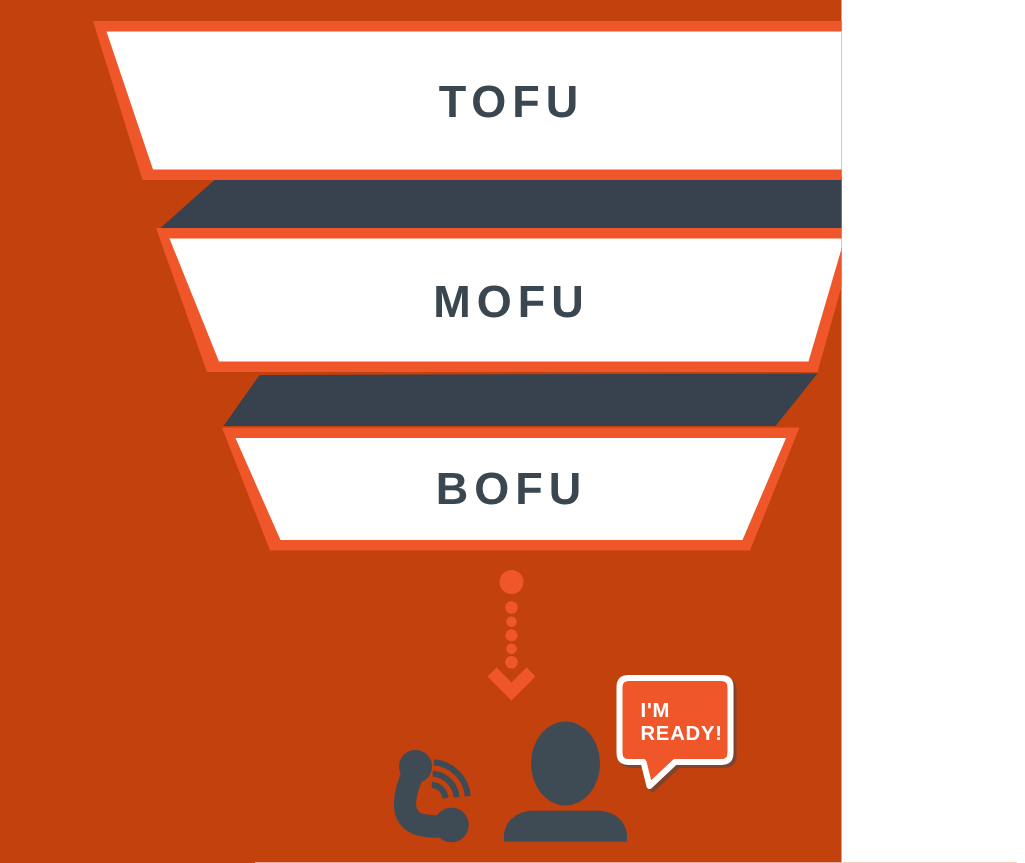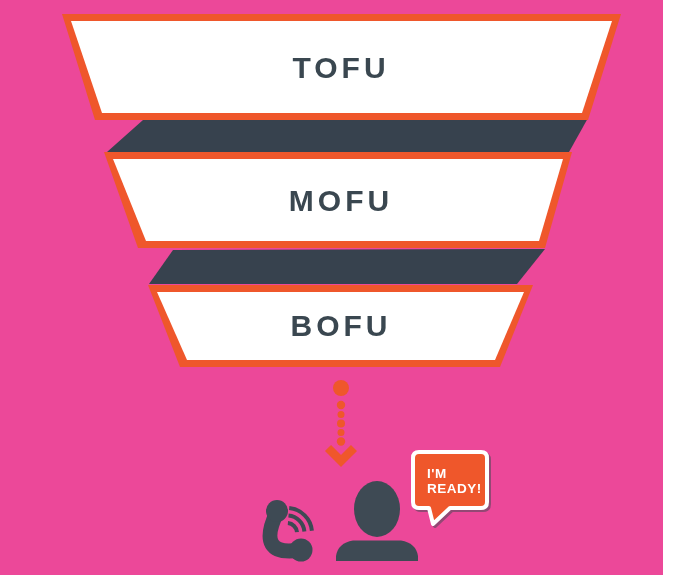--- a/index.html
+++ b/index.html
@@ -1,19 +1,19 @@
 <!DOCTYPE html>
 <html><head>
 <meta charset="utf-8">
 <style>
   html,body{margin:0;padding:0;background:#ffffff;}
   .canvas{
     position:relative;
-    width:663px;height:575px;
-    background:#ec4899;
+    width:561px;height:575px;
+    background:#c2410c;
     font-family:"Liberation Sans", sans-serif;
     overflow:hidden;
   }
   svg{display:block;}
   .orange-fill{fill:#EF572B;}
   .white-fill{fill:#FFFFFF;}
   .band-fill{fill:#37424E;}
   .icon-fill{fill:#3E4A54;}
   .stage-label{
     font-family:"Liberation Sans", sans-serif;

